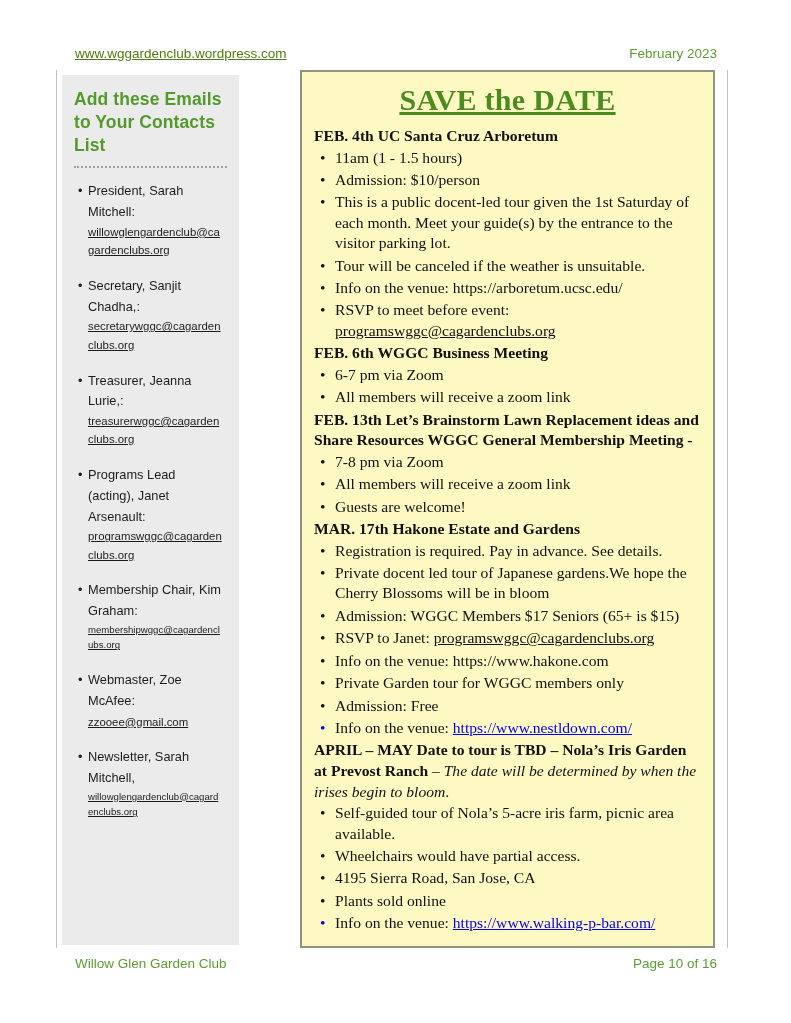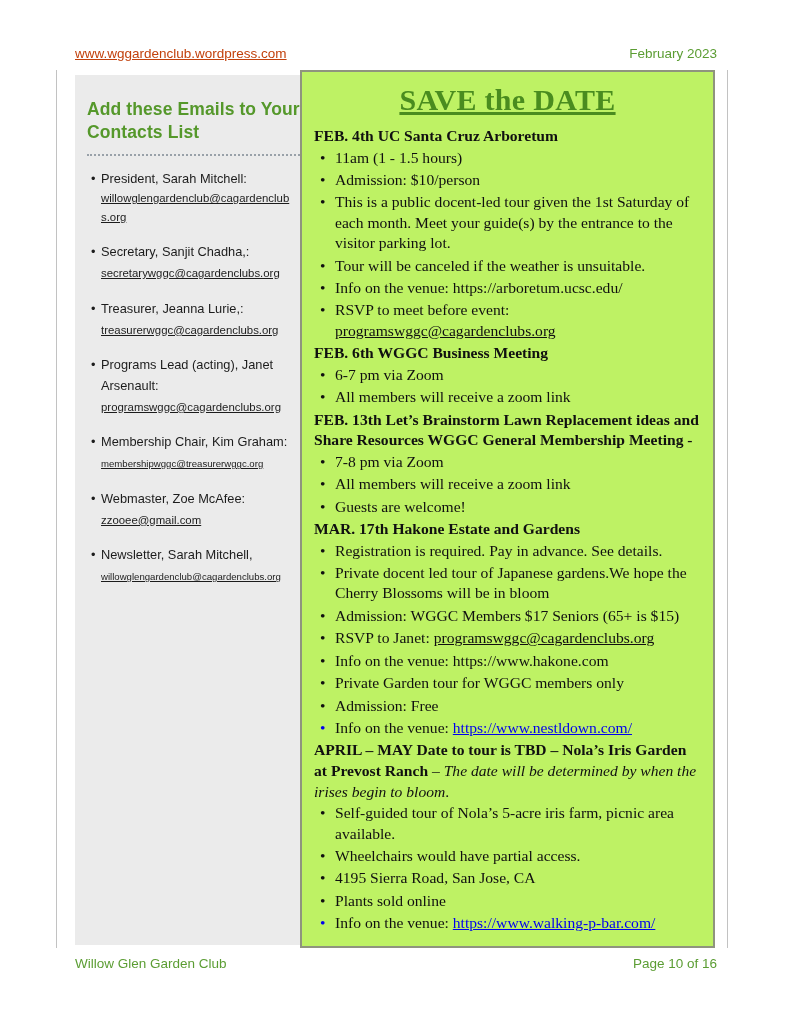--- a/index.html
+++ b/index.html
@@ -6,55 +6,55 @@
   body{
     width:791px;height:1023px;
     background:#ffffff;
     position:relative;
     font-family:"Liberation Sans",sans-serif;
     -webkit-font-smoothing:antialiased;
   }
   
   .header-link{
     position:absolute;left:75px;top:46px;
-    font-size:13.5px;color:#c2410c;text-decoration:underline;cursor:pointer;
+    font-size:13.5px;color:#4d7c0f;text-decoration:underline;cursor:pointer;
   }
   .header-date{
     position:absolute;right:74px;top:46px;
     font-size:13.5px;color:#5b9d33;
   }
   
   .rule{position:absolute;top:70px;width:1px;height:878px;background:#c2c2c2;}
   .rule-left{left:56px;}
   .rule-right{left:727px;}
   
   .sidebar{
-    position:absolute;left:75px;top:75px;width:237px;height:870px;
-    background:#ebebeb;box-sizing:border-box;padding:23px 12px 12px 12px;
+    position:absolute;left:62px;top:75px;width:177px;height:870px;
+    background:#ebebeb;box-sizing:border-box;padding:13px 12px 12px 12px;
   }
   .sidebar h2{
     margin:0;font-size:17.5px;line-height:1.3;font-weight:bold;color:#55982b;
     letter-spacing:.1px;
   }
   .dotted{border-top:2px dotted #99a1a9;margin:10px 0 13px 0;height:0;}
   .contacts{list-style:none;margin:4px;padding:0;}
   .contacts li{
     position:relative;padding-left:10px;margin-bottom:15px;
     font-size:12.8px;line-height:1.62;color:#1c1c1c;
   }
   .contacts li::before{content:"•";position:absolute;left:0;top:0;color:#1c1c1c;}
   .contacts a.email{
     display:inline-block;color:#1c1c1c;text-decoration:underline;
     font-size:11.4px;word-break:break-all;cursor:pointer;
   }
   .contacts li.small a.email{font-size:9.6px;}
   
   .main-box{
     position:absolute;left:300px;top:70px;width:415px;height:878px;
-    background:#bef264;border:2px solid #8f947e;box-sizing:border-box;
+    background:#fef9c3;border:2px solid #8f947e;box-sizing:border-box;
     padding:4px 12px 0 12px;
     font-family:"Liberation Serif",serif;color:#101010;
   }
   .main-box h1{
     margin:7px 0 9px 0;text-align:center;
     font-size:30px;font-weight:bold;color:#4a8c1f;text-decoration:underline;
     font-family:"Liberation Serif",serif;letter-spacing:.3px;
   }
   .event-heading{font-size:15.6px;line-height:20.6px;margin:1px 0 1px 0;}
   .seg-b{font-weight:bold;}
@@ -87,21 +87,21 @@
   <div class="rule rule-left"></div>
 
   <aside class="sidebar">
     <h2>Add these Emails to Your Contacts List</h2>
     <div class="dotted"></div>
     <ul class="contacts" id="contacts">
         <li><span>President, Sarah Mitchell:</span><br><a class="email">willowglengardenclub@cagardenclubs.org</a></li>
         <li><span>Secretary, Sanjit Chadha,:</span><br><a class="email">secretarywggc@cagardenclubs.org</a></li>
         <li><span>Treasurer, Jeanna Lurie,:</span><br><a class="email">treasurerwggc@cagardenclubs.org</a></li>
         <li><span>Programs Lead (acting), Janet Arsenault:</span><br><a class="email">programswggc@cagardenclubs.org</a></li>
-        <li class="small"><span>Membership Chair, Kim Graham:</span><br><a class="email">membershipwggc@treasurerwggc.org</a></li>
+        <li class="small"><span>Membership Chair, Kim Graham:</span><br><a class="email">membershipwggc@cagardenclubs.org</a></li>
         <li><span>Webmaster, Zoe McAfee:</span><br><a class="email">zzooee@gmail.com</a></li>
         <li class="small"><span>Newsletter, Sarah Mitchell,</span><br><a class="email">willowglengardenclub@cagardenclubs.org</a></li>
       </ul>
   </aside>
 
   <main class="main-box">
     <h1>SAVE the DATE</h1>
     <div id="events">
         <div class="event-heading"><span class="seg-b">FEB. 4th UC Santa Cruz Arboretum</span></div>
         <ul class="bullets">

